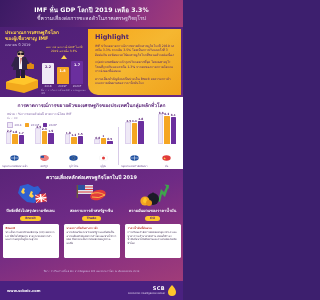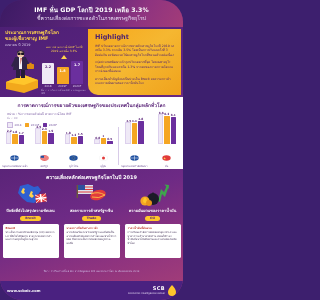--- a/index.html
+++ b/index.html
@@ -7,21 +7,20 @@
   body{
     width:183px;height:300px;
     font-family:"DejaVu Sans","Liberation Sans",sans-serif;
     background:#3d1f6e;
     overflow:hidden;
     position:relative;
   }
   .page{
     position:relative;width:183px;height:300px;overflow:hidden;
     background:linear-gradient(155deg,#4a1f72 0%,#5b2380 35%,#7b2f86 60%,#9c3a7d 100%);
-    border-radius:22px;
   }
 
   
   .header{
     position:absolute;left:0;top:0;width:183px;height:27px;
     background:linear-gradient(120deg,#3b1a63 0%,#5a2478 45%,#8e3380 75%,#a33c78 100%);
     display:flex;flex-direction:column;align-items:center;justify-content:center;
     box-sizing:border-box;padding:0 8px;
   }
   .h-title{

